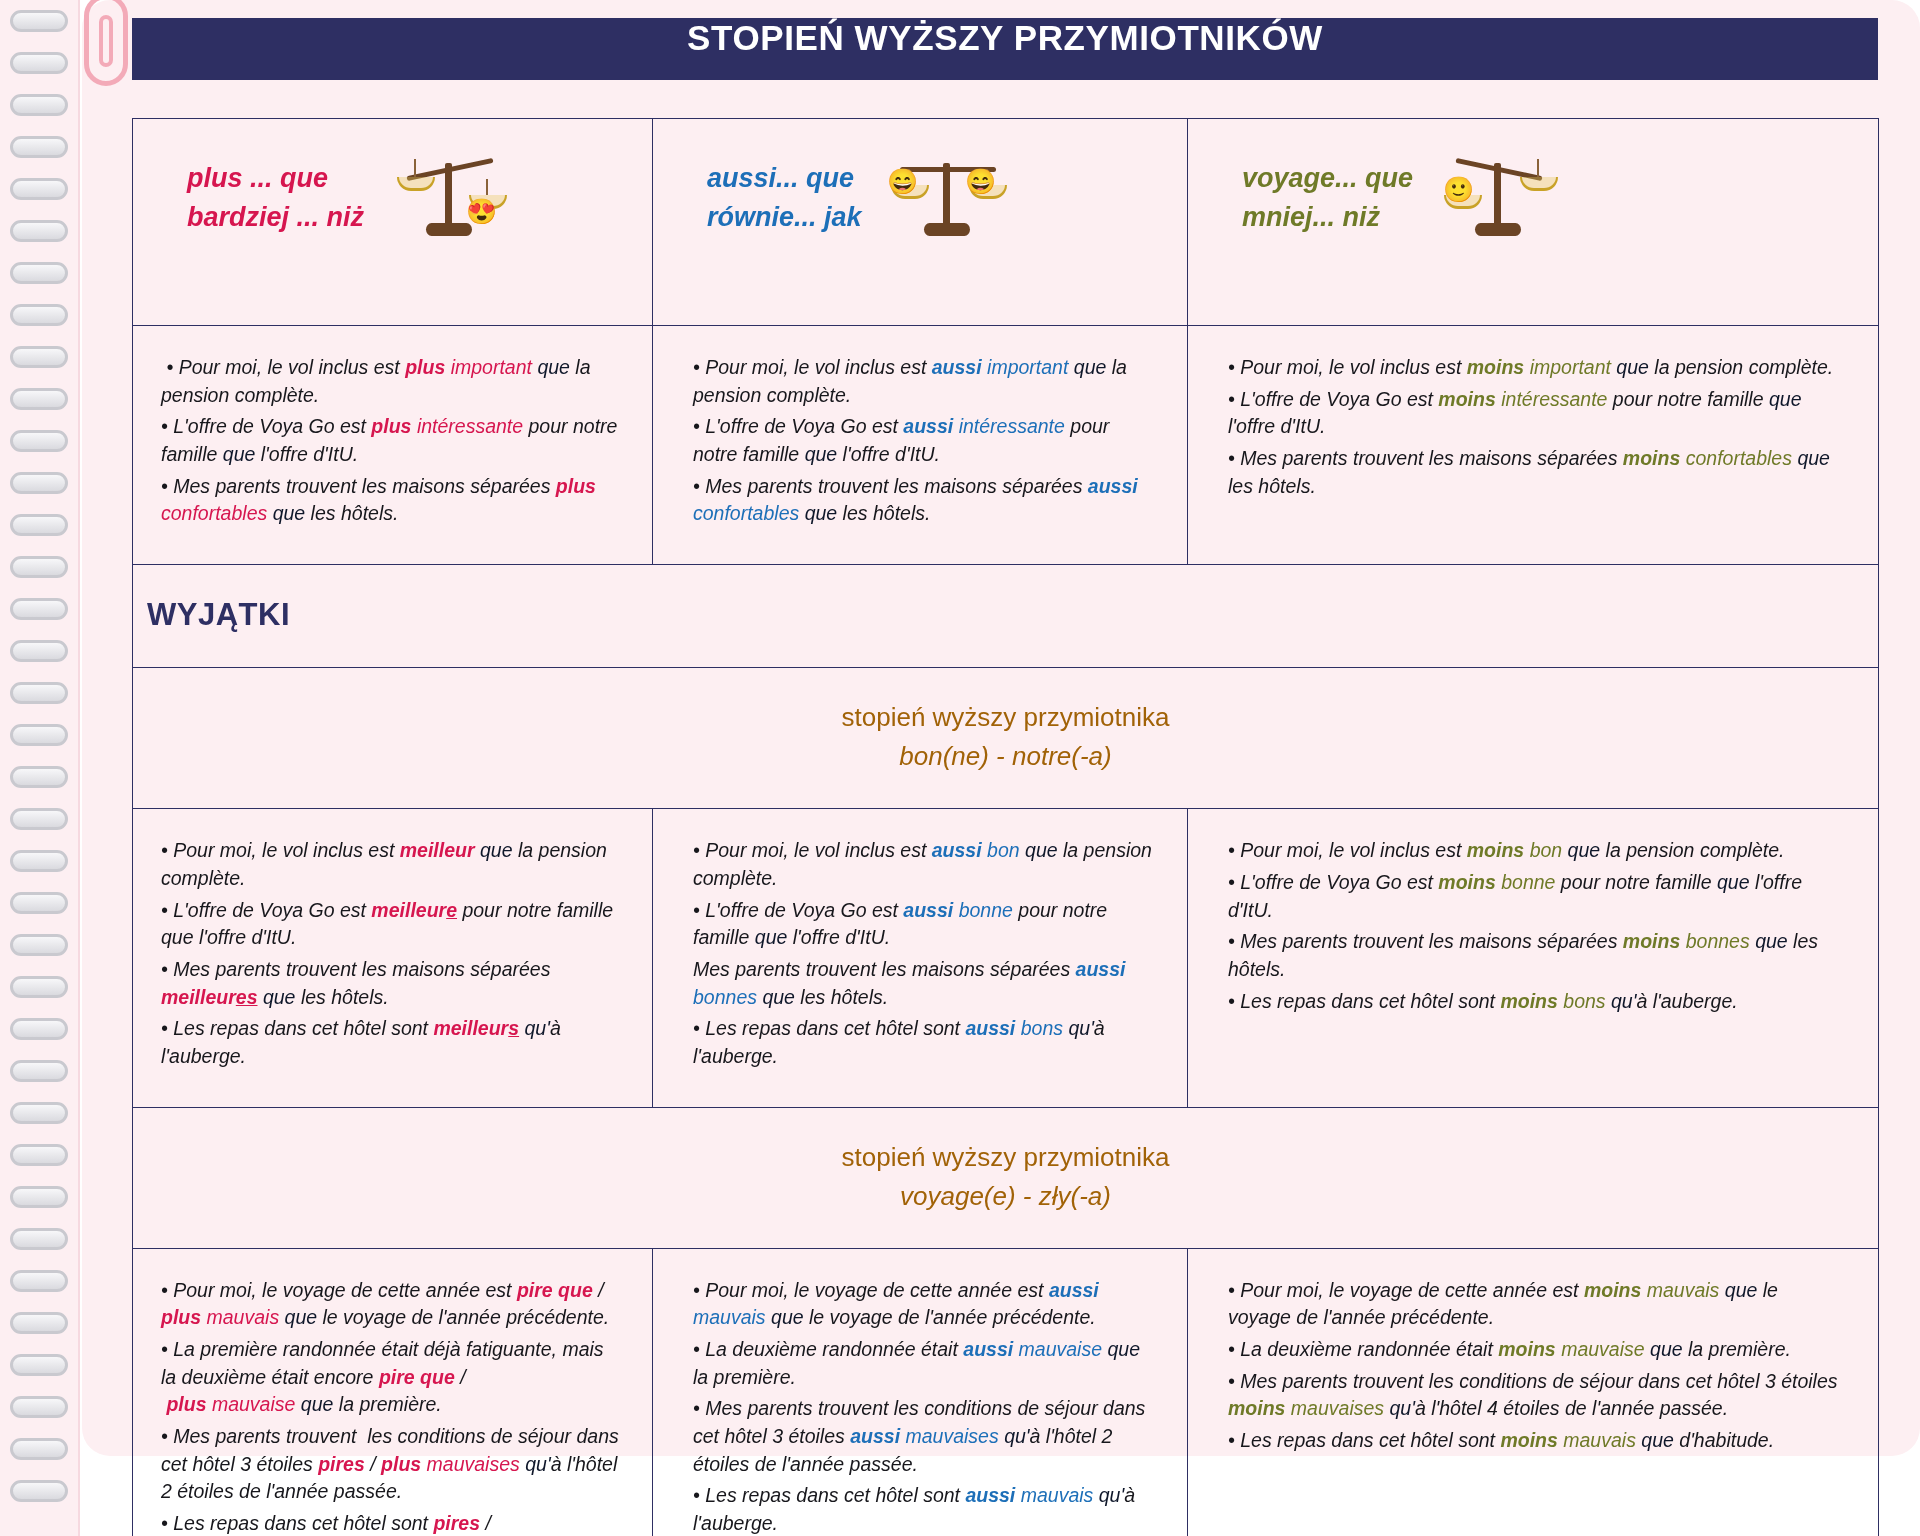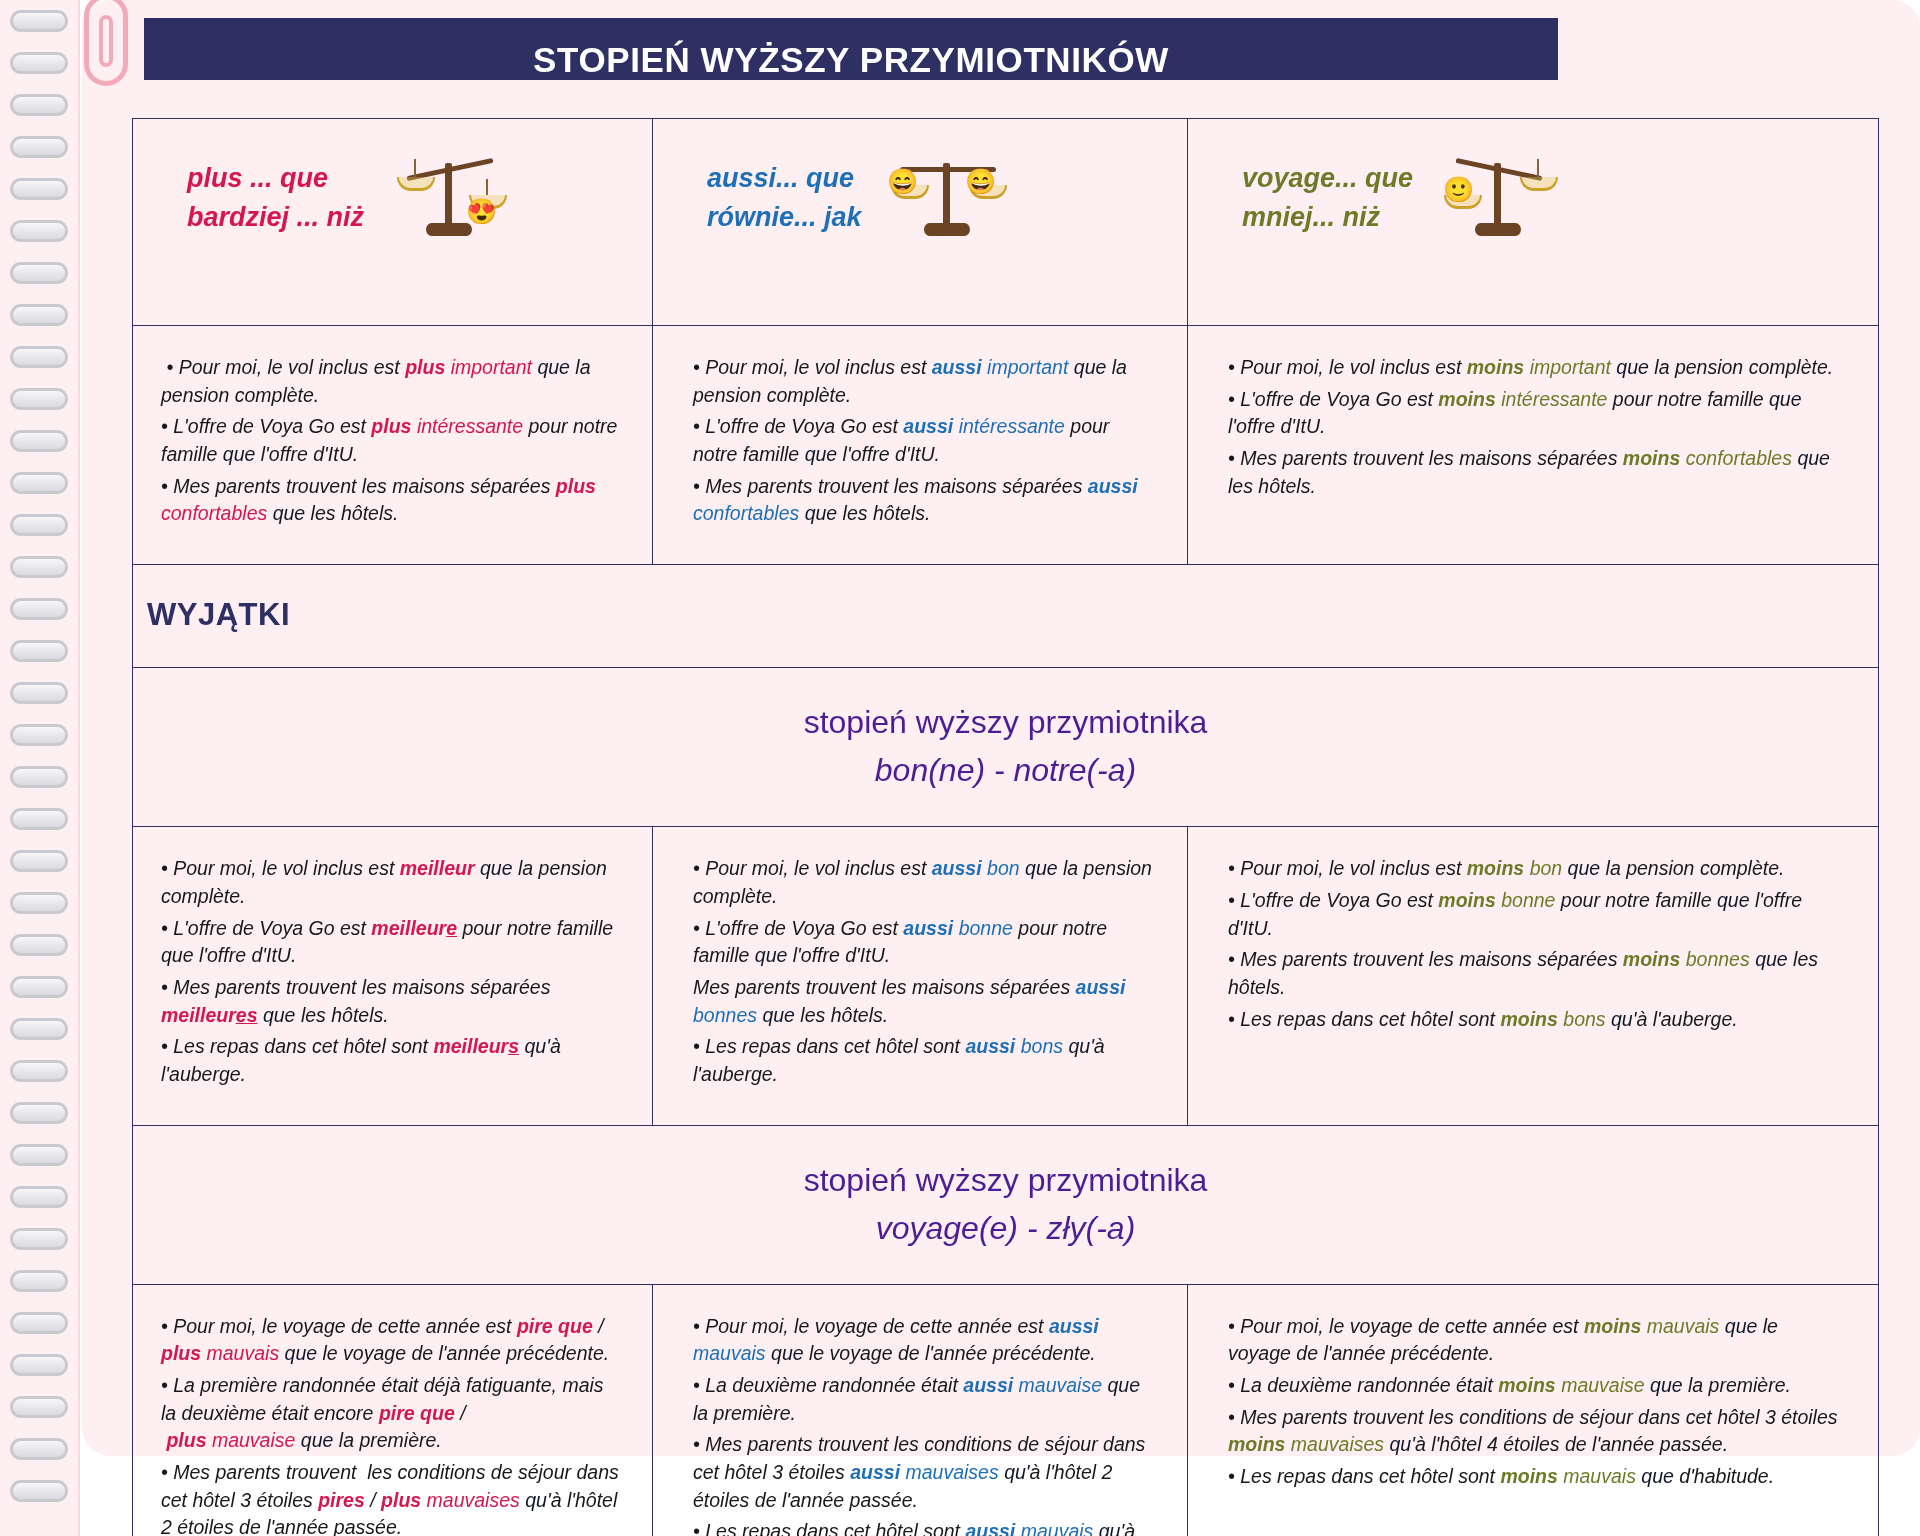--- a/index.html
+++ b/index.html
@@ -82,27 +82,27 @@
   .sheet {
     position: absolute;
     left: 132px;
     top: 18px;
     width: 1746px;
     height: 1422px;
   }
   
   .titlebar {
     position: absolute;
-    left: 12px;
+    left: 0;
     top: 0;
-    width: 1414px;
+    width: 1746px;
     height: 62px;
     background: #2e2f63;
     display: flex;
-    align-items: flex-end;
+    align-items: flex-start;
     justify-content: center;
   }
   .titlebar h1 {
     margin: 0;
     color: #ffffff;
     font-size: 35px;
     font-weight: bold;
     letter-spacing: .6px;
     font-family: "Liberation Sans", sans-serif;
   }
@@ -227,22 +227,22 @@
   }
   .banner .big {
     font-size: 31px;
     font-weight: bold;
     color: #2e2f63;
     letter-spacing: .5px;
   }
   .subbanner {
     text-align: center;
     padding: 16px 0 18px 0;
-    color: #4c1d95;
-    font-size: 32px;
+    color: #a16207;
+    font-size: 26px;
     line-height: 1.5;
   }
   .subbanner .l2 {
     font-style: italic;
   }
 </style>
 </head>
 <body>
 
 <div class="page">

